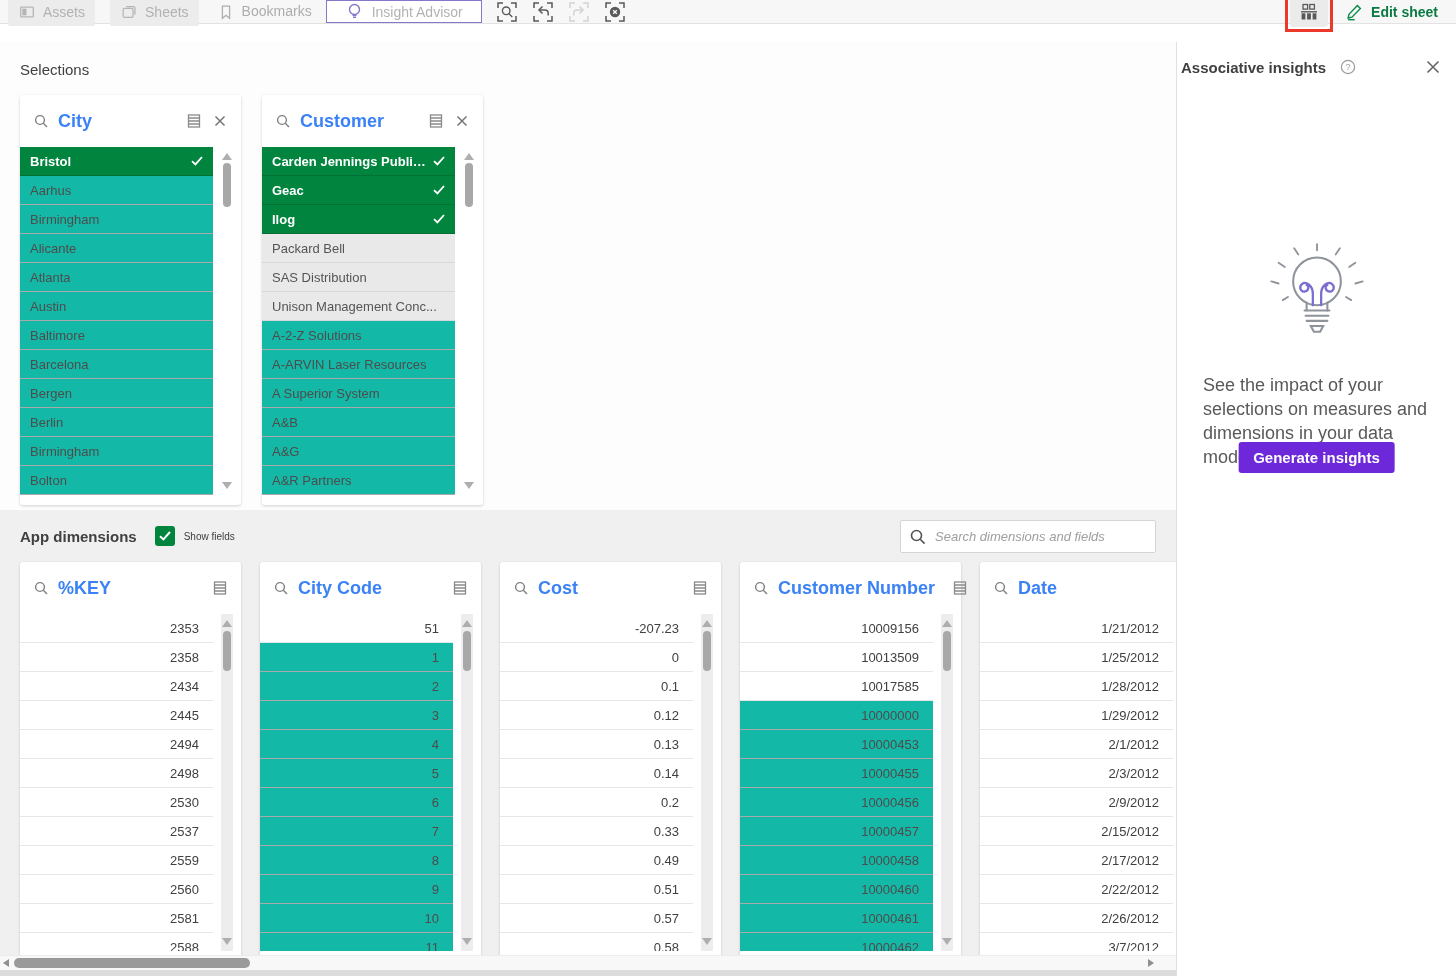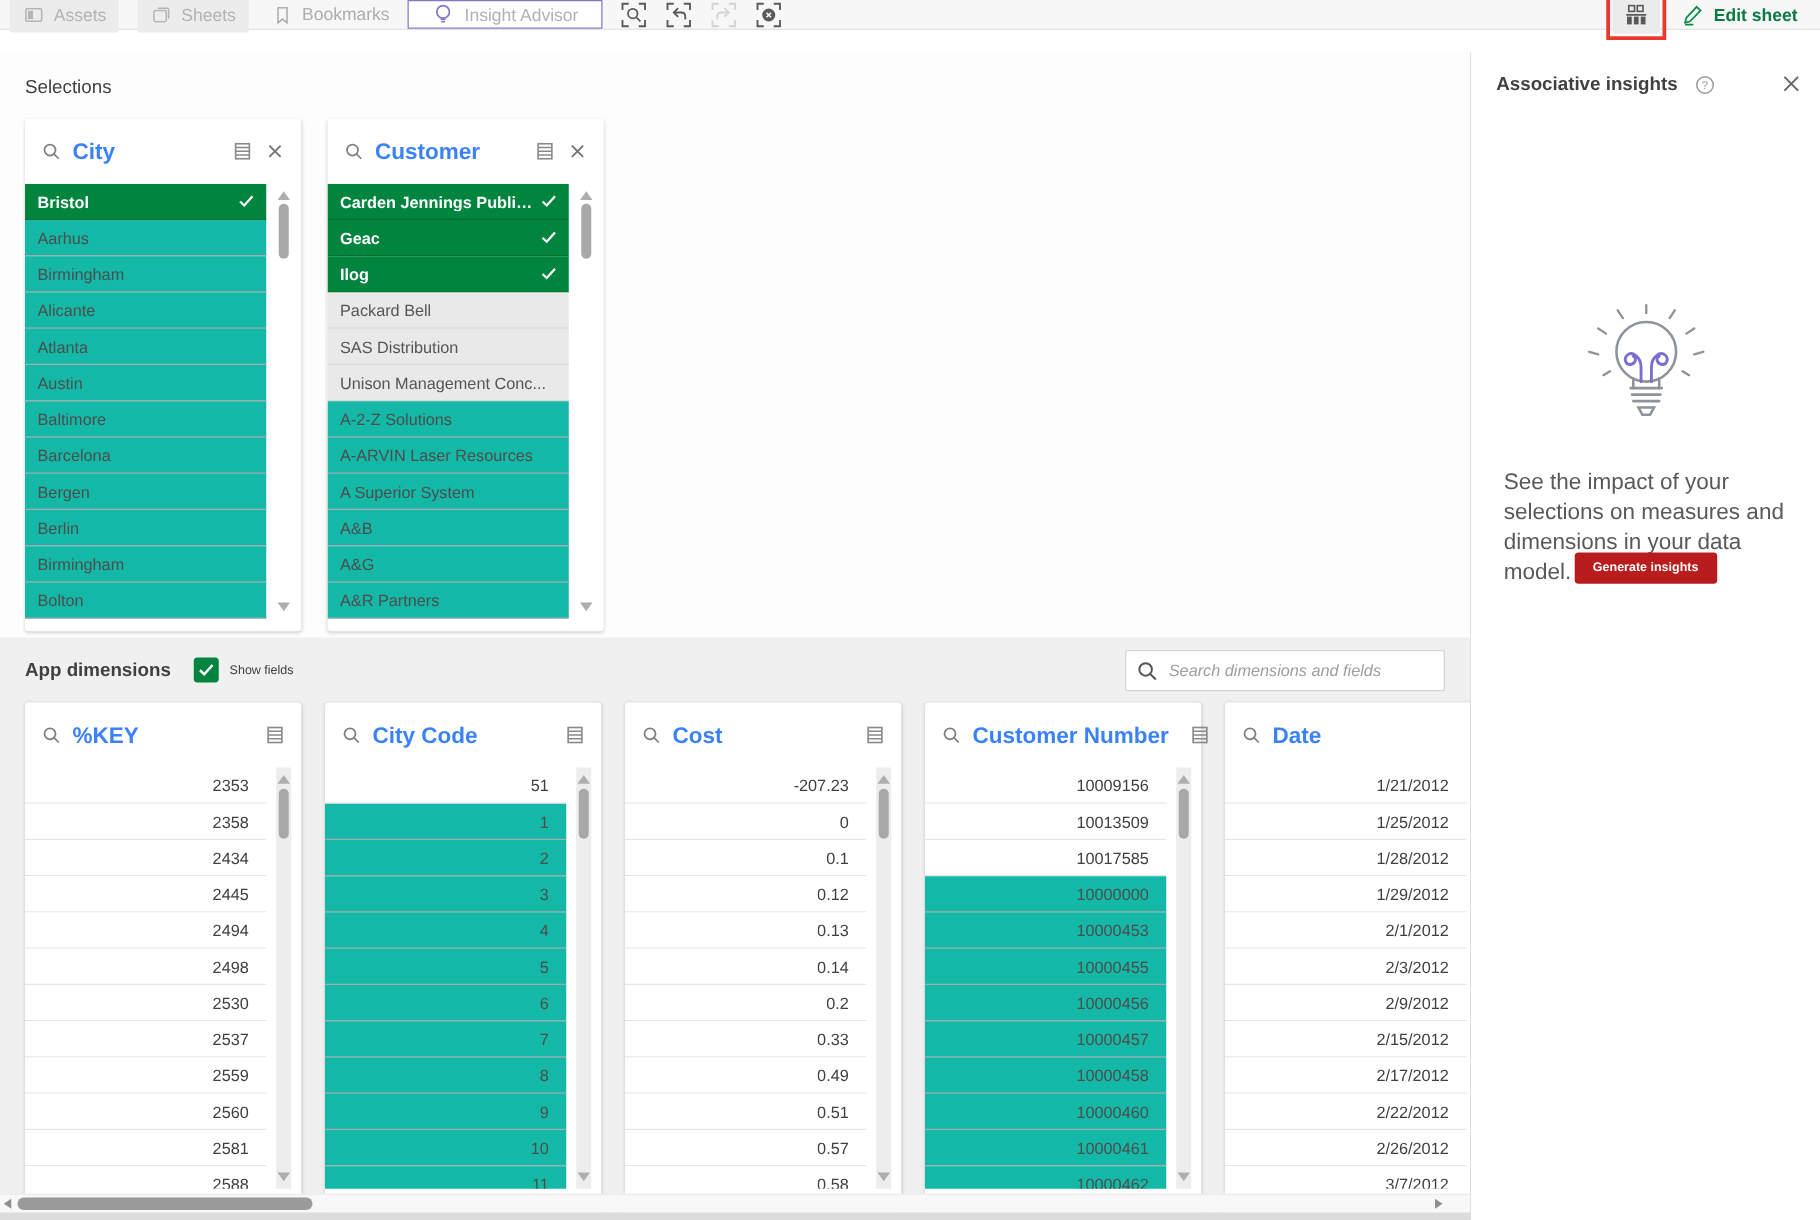--- a/index.html
+++ b/index.html
@@ -102,30 +102,30 @@
   .hscroll { position:absolute; left:0; right:0; bottom:6px; height:15px; background:#f8f8f8; border-top:1px solid #ececec; }
   .hs-thumb { position:absolute; left:14px; top:2px; width:236px; height:10px; background:#9a9a9a; border-radius:5px; }
   .hs-left, .hs-right { position:absolute; top:3px; width:0; height:0;
     border-top:4.5px solid transparent; border-bottom:4.5px solid transparent; }
   .hs-left { left:3px; border-right:6px solid #8f8f8f; }
   .hs-right { right:22px; border-left:6px solid #8f8f8f; }
   .bottom-strip { position:absolute; left:0; right:0; bottom:0; height:6px; background:#dcdcdc; }
 
   
   .insights { position:absolute; top:42px; right:0; width:279px; bottom:0; background:#ffffff; }
-  .iheader { position:absolute; top:16px; left:20px; right:14px; display:flex; align-items:flex-end; }
+  .iheader { position:absolute; top:16px; left:4px; right:14px; display:flex; align-items:center; }
   .ititle { font-size:15px; font-weight:700; color:#404040; }
   .ihelp { margin-left:14px; width:16px; height:16px; }
   .iclose { margin-left:auto; width:18px; height:18px; }
   .bulb { position:absolute; top:200px; left:0; right:0; display:flex; justify-content:center; }
   .idesc { position:absolute; top:332px; left:26px; right:26px; text-align:left;
            font-size:18px; line-height:1.33; color:#595959; }
   .ibtn { position:absolute; top:400px; left:50%; transform:translateX(-50%);
-          background:#b91c1c; color:#fff; border:none; border-radius:3px;
-          padding:7px 15px; font-size:10px; font-weight:700;
+          background:#6d28d9; color:#fff; border:none; border-radius:3px;
+          padding:7px 15px; font-size:15px; font-weight:700;
           font-family:"Liberation Sans", sans-serif; white-space:nowrap; }
 </style>
 </head>
 <body>
 
 <div class="toolbar">
   <div class="tb-chip" style="margin-left:8px">
     <span>
       <svg width="18" height="18" viewBox="0 0 20 20">
           <rect x="3" y="4.5" width="14" height="11" rx="1" fill="none" stroke="#b5b5b5" stroke-width="1.4"></rect>

